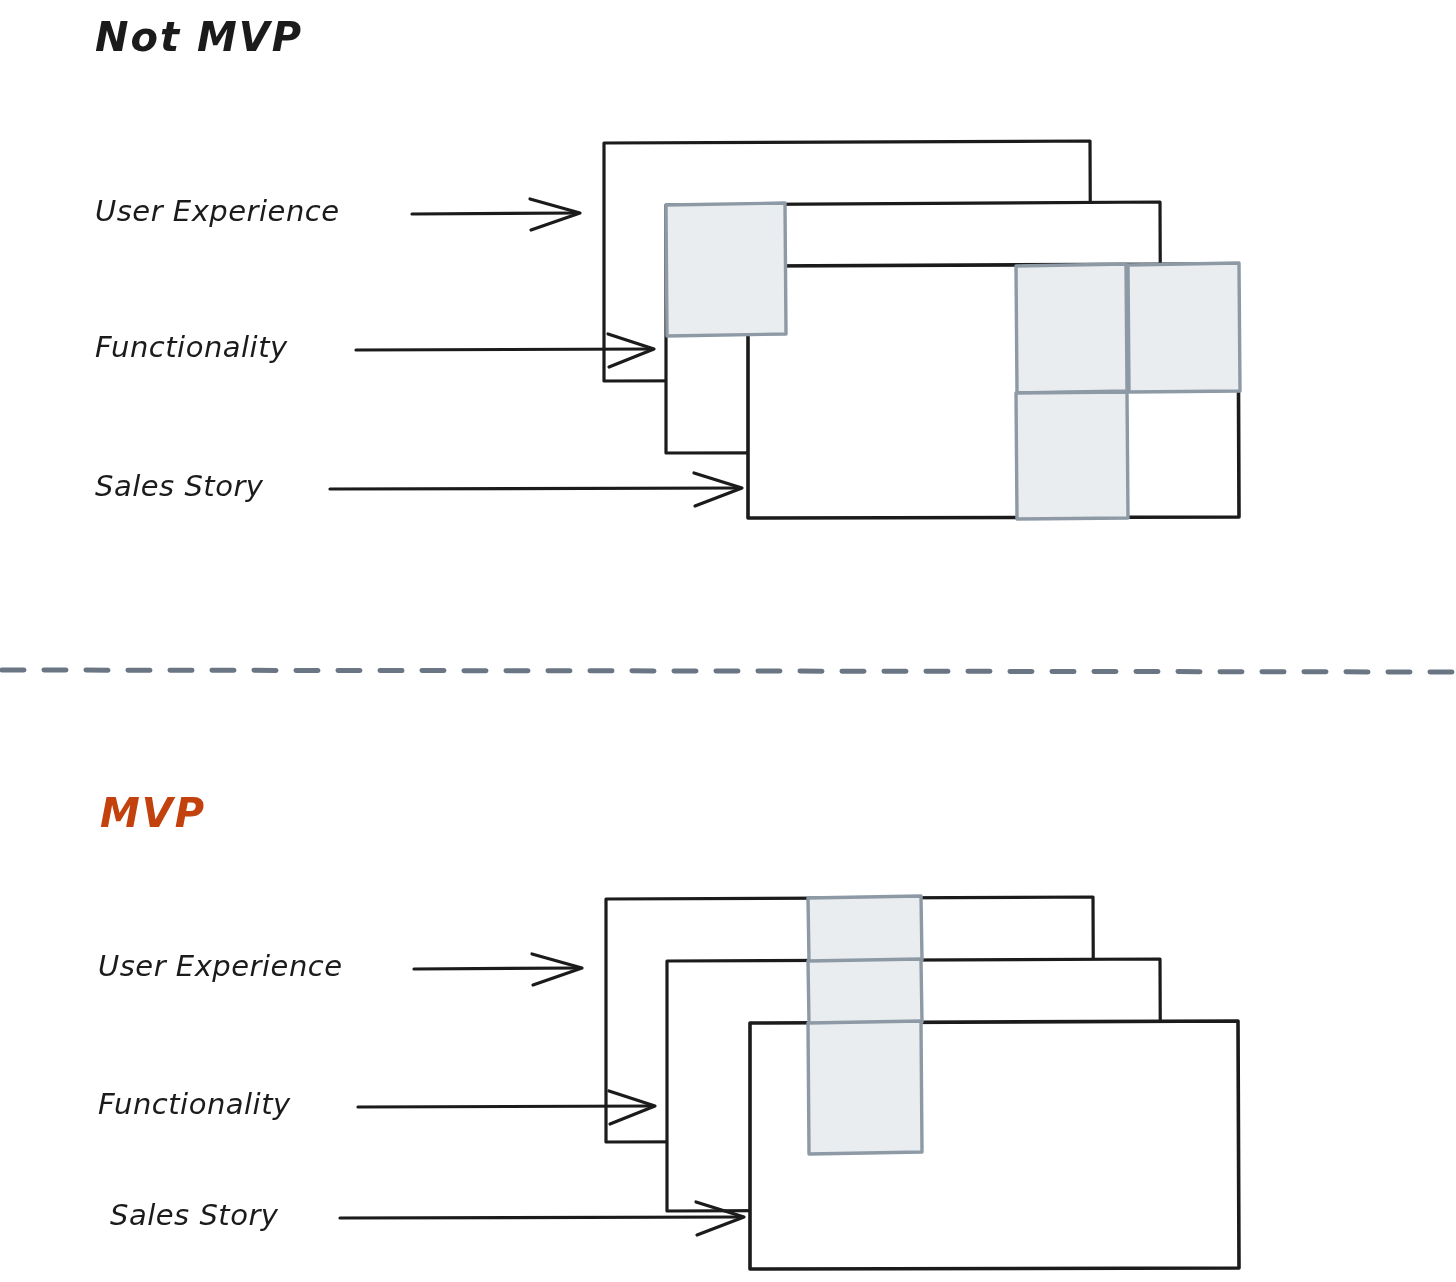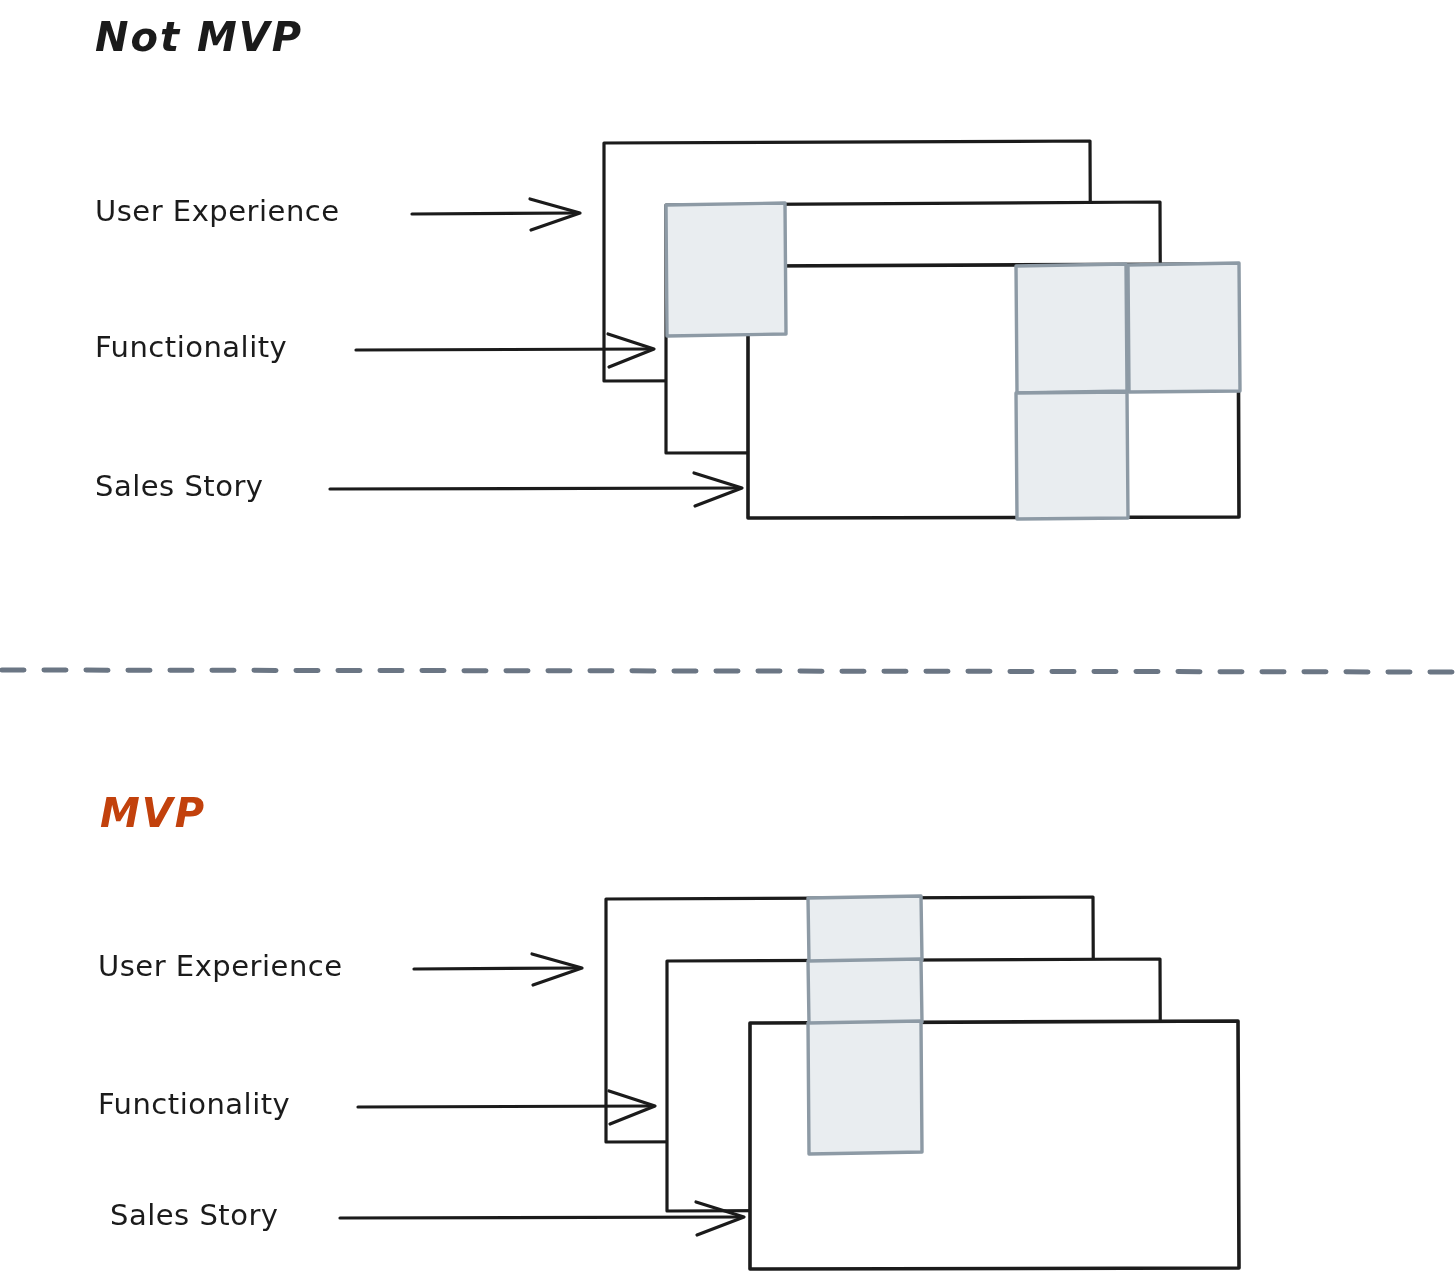--- a/index.html
+++ b/index.html
@@ -27,20 +27,21 @@
   }
   .hand-title {
     font-family: "DejaVu Sans", sans-serif;
     font-weight: 700;
     font-style: italic;
     letter-spacing: 2px;
   }
   .hand-label {
     font-family: "DejaVu Sans", sans-serif;
     font-weight: 400;
+    font-style: italic;
     letter-spacing: 0.5px;
   }
 </style>
 </head>
 <body>
 
 <div id="stage">
 
   <svg width="1456" height="1282" viewBox="0 0 1456 1282">
 

